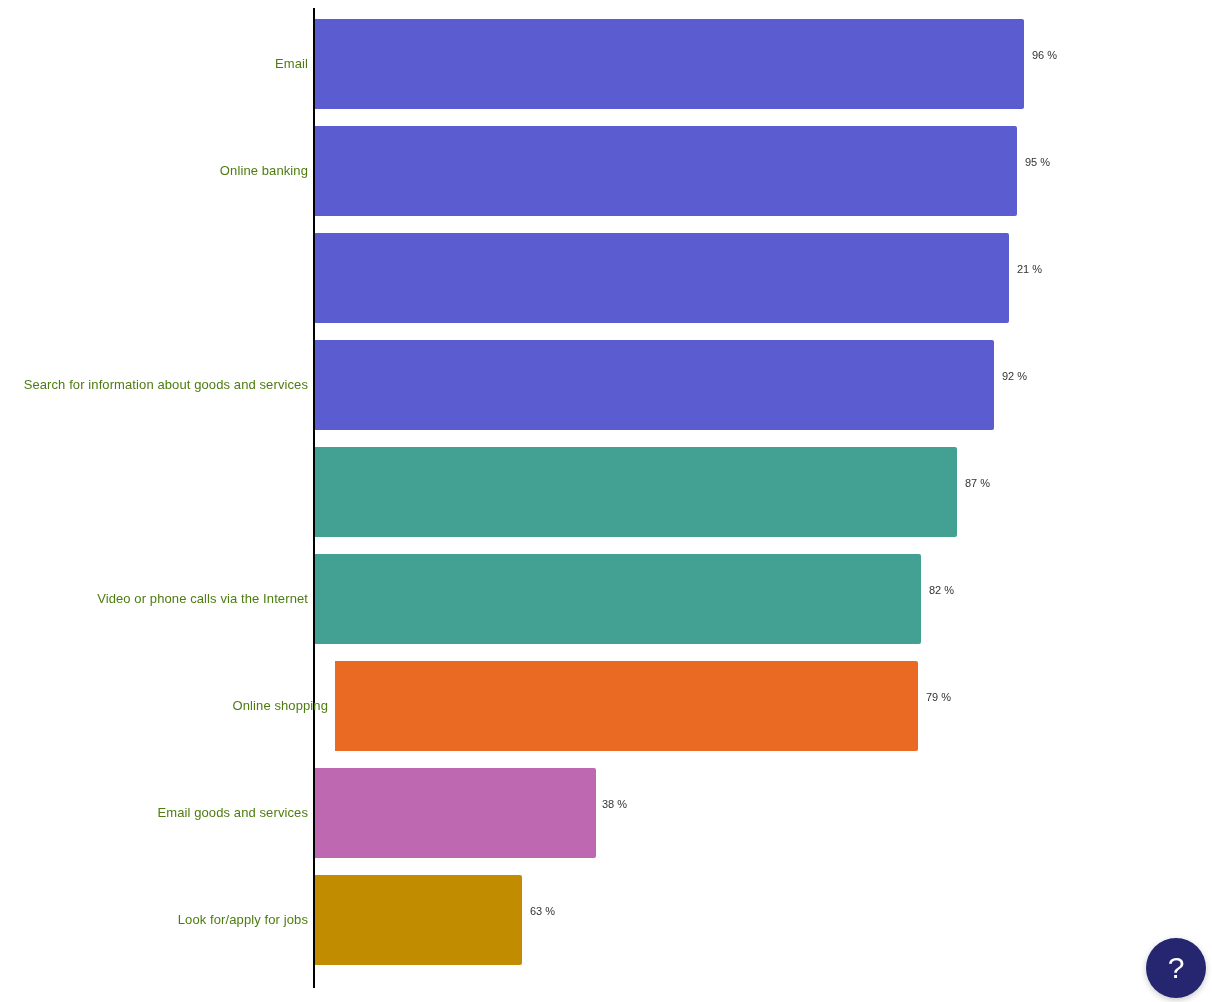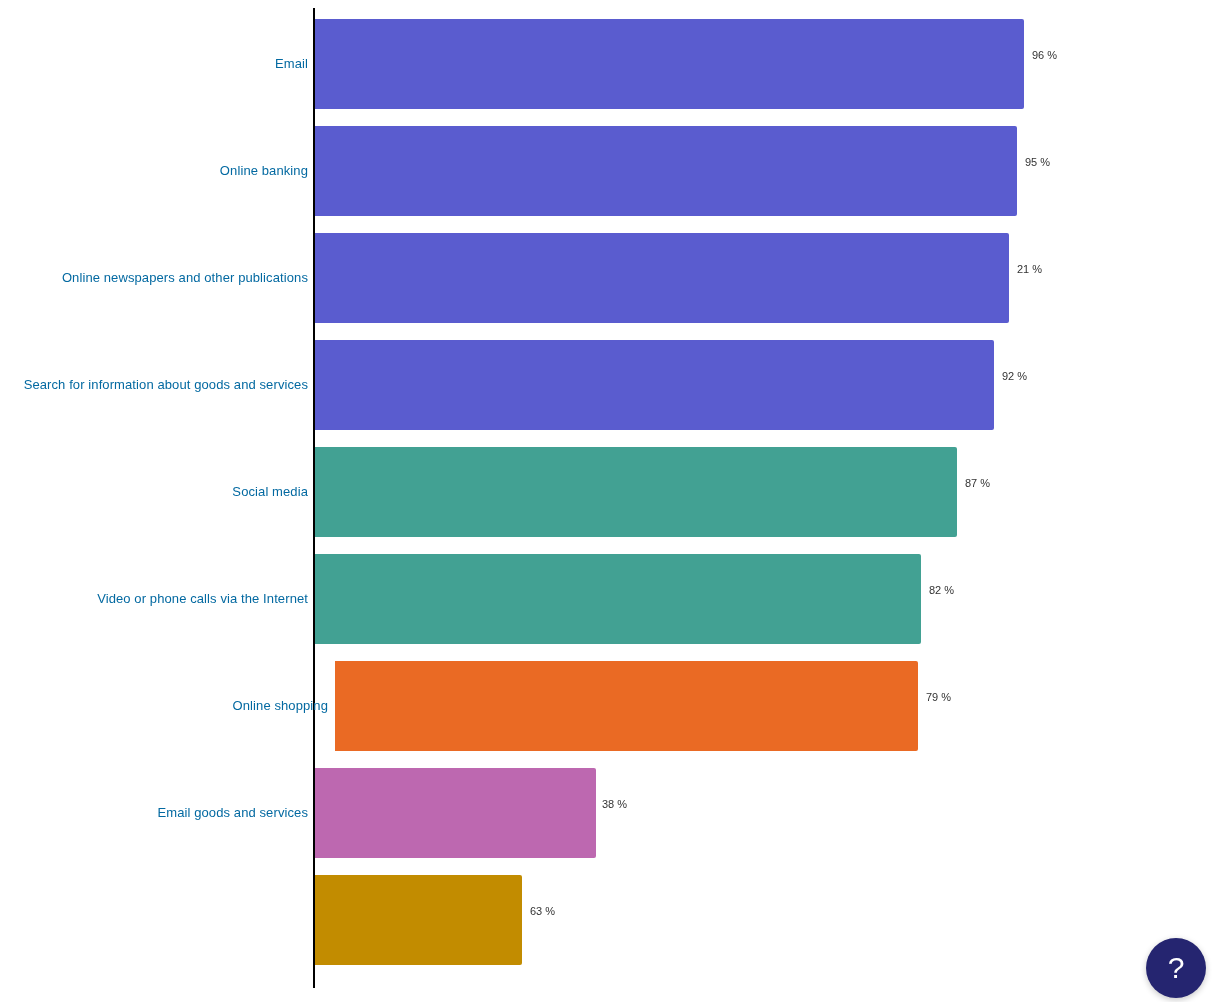--- a/index.html
+++ b/index.html
@@ -51,21 +51,21 @@
 
   .cat-label {
     position: absolute;
     right: 904px;           
     top: 0;
     height: 107px;
     line-height: 107px;
     text-align: right;
     white-space: nowrap;
     font-size: 13px;
-    color: #0369a1;
+    color: #4d7c0f;
     letter-spacing: 0.1px;
   }
 
   .bar-track {
     position: absolute;
     left: 315px;
     top: 9px;
     height: 90px;
   }
 
@@ -121,35 +121,33 @@
           <div class="bar-value" style="left: 1032px;">96 %</div>
         </div>
         <div class="bar-row" style="top: 117px;">
           <div class="cat-label">Online banking</div>
           <div class="bar-track" style="width: 702px;">
             <div class="bar" title="Online banking: 95 %" style="width: 702px; background: rgb(90, 92, 207);"></div>
           </div>
           <div class="bar-value" style="left: 1025px;">95 %</div>
         </div>
         <div class="bar-row" style="top: 224px;">
-          <div class="cat-label">Online newspapers and other publications</div>
           <div class="bar-track" style="width: 694px;">
             <div class="bar" title="Online newspapers and other publications: 94 %" style="width: 694px; background: rgb(90, 92, 207);"></div>
           </div>
           <div class="bar-value" style="left: 1017px;">21 %</div>
         </div>
         <div class="bar-row" style="top: 331px;">
           <div class="cat-label">Search for information about goods and services</div>
           <div class="bar-track" style="width: 679px;">
             <div class="bar" title="Search for information about goods and services: 92 %" style="width: 679px; background: rgb(90, 92, 207);"></div>
           </div>
           <div class="bar-value" style="left: 1002px;">92 %</div>
         </div>
         <div class="bar-row" style="top: 438px;">
-          <div class="cat-label">Social media</div>
           <div class="bar-track" style="width: 642px;">
             <div class="bar" title="Social media: 87 %" style="width: 642px; background: rgb(66, 161, 147);"></div>
           </div>
           <div class="bar-value" style="left: 965px;">87 %</div>
         </div>
         <div class="bar-row" style="top: 545px;">
           <div class="cat-label">Video or phone calls via the Internet</div>
           <div class="bar-track" style="width: 606px;">
             <div class="bar" title="Video or phone calls via the Internet: 82 %" style="width: 606px; background: rgb(66, 161, 147);"></div>
           </div>
@@ -163,20 +161,21 @@
           <div class="bar-value" style="left: 906px;">79 %</div>
         </div>
         <div class="bar-row" style="top: 759px;">
           <div class="cat-label">Email goods and services</div>
           <div class="bar-track" style="width: 281px;">
             <div class="bar" title="Sell goods and services: 38 %" style="width: 281px; background: rgb(189, 104, 176);"></div>
           </div>
           <div class="bar-value" style="left: 602px;">38 %</div>
         </div>
         <div class="bar-row" style="top: 866px;">
+          <div class="cat-label">Look for/apply for jobs</div>
           <div class="bar-track" style="width: 207px;">
             <div class="bar" title="Look for/apply for jobs: 28 %" style="width: 207px; background: rgb(194, 140, 0);"></div>
           </div>
           <div class="bar-value" style="left: 530px;">63 %</div>
         </div>
       </div>
   </div>
 
   <div class="help-button">
     <span>?</span>

